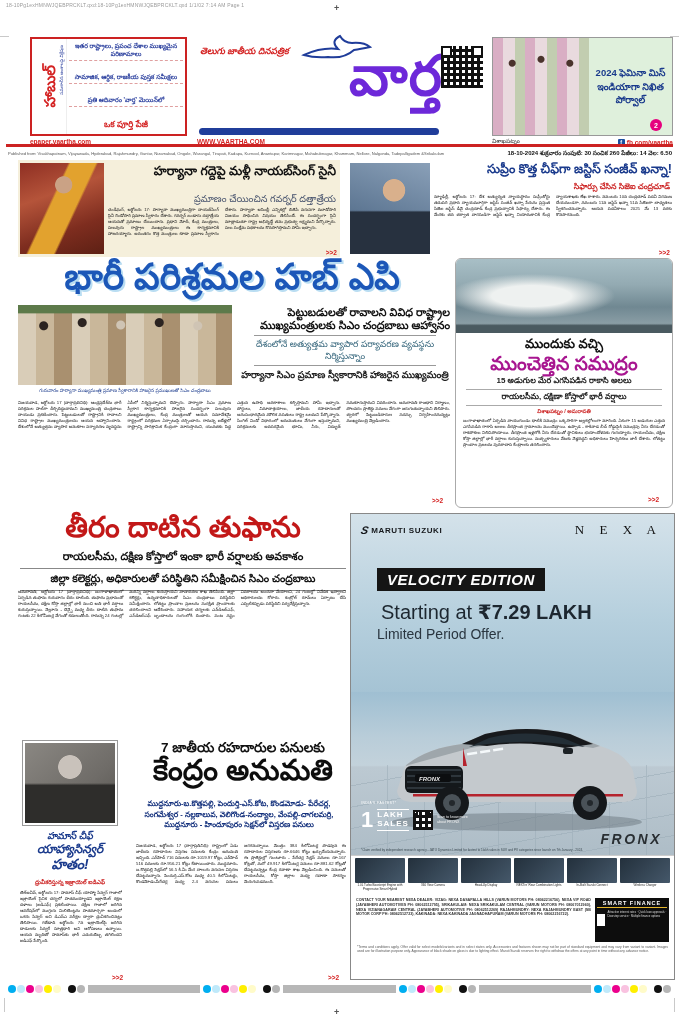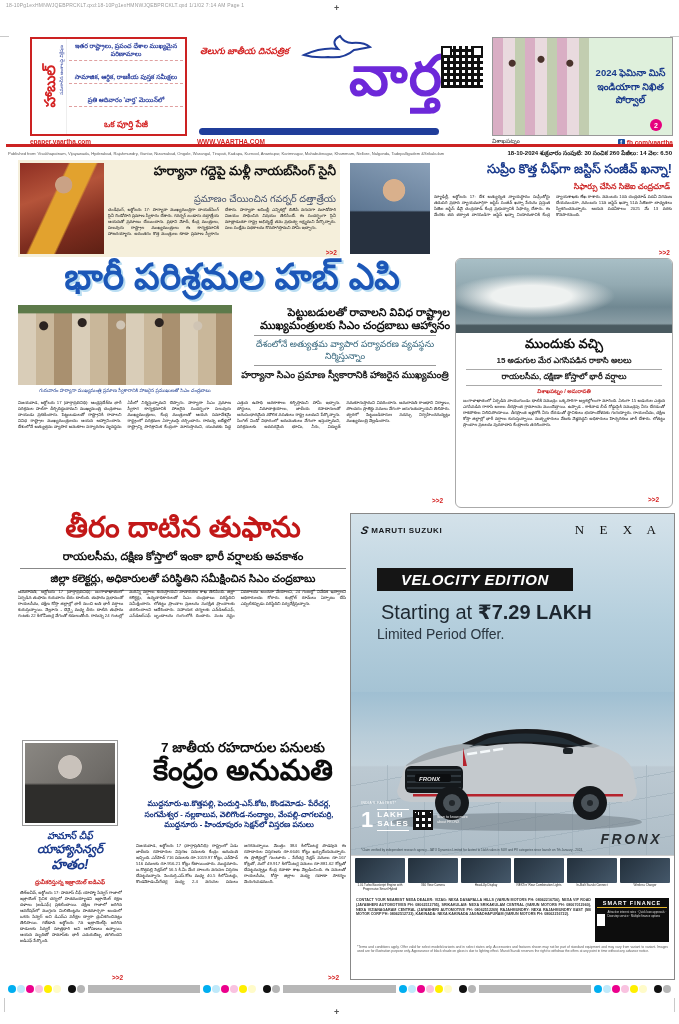--- a/index.html
+++ b/index.html
@@ -123,21 +123,21 @@
   .cy-body{left:18px;top:589px;width:328px;height:117px;overflow:hidden;}
 
   
   .ad{left:350px;top:513px;width:325px;height:467px;border:1px solid #888;box-sizing:border-box;background:#fff;overflow:hidden;}
   .ad-sky{height:178px;background:linear-gradient(180deg,#d4e2ea,#b5cfdd 60%,#a5c3d4);position:relative;}
   .ad-header{display:flex;justify-content:space-between;align-items:center;padding:8px 12px 0 10px;}
   .ms-wrap{display:flex;align-items:center;gap:3px;}
   .s-mark{font-size:11px;font-weight:900;font-style:italic;color:#15181c;transform:skewX(-12deg);}
   .ms-txt{font-size:8px;font-weight:800;color:#15181c;letter-spacing:.6px;}
   .nexa-txt{font-size:13px;color:#111;letter-spacing:6px;font-family:"Liberation Serif","DejaVu Serif",serif;}
-  .velocity{display:inline-block;margin:30px 0 0 26px;background:#151515;color:#fff;font-style:italic;font-weight:800;font-size:15px;padding:3px 24px;letter-spacing:.5px;}
+  .velocity{display:inline-block;margin:30px 0 0 26px;background:#151515;color:#fff;font-style:italic;font-weight:800;font-size:15px;padding:3px 10px;letter-spacing:.5px;}
   .offer1{margin:9px 0 0 30px;font-size:20px;color:#1d2730;}
   .offer1 b{font-weight:800;}
   .offer2{margin:2px 0 0 26px;font-size:14px;color:#2a3640;}
   .ad-car{height:163px;position:relative;background:
       linear-gradient(180deg,#9fbfd2 0%,#b9cdd9 28%,#c3d2db 45%,#bcc9d2 46%,#aebdc7 100%);overflow:hidden;}
   .ad-car:before{content:"";position:absolute;left:0;right:0;top:45%;bottom:0;
       background:repeating-linear-gradient(90deg,transparent 0 36px,#9cadb8 36px 37px),
                  repeating-linear-gradient(170deg,transparent 0 20px,#9cadb8 20px 21px);opacity:.55;}
   .car-svg{position:absolute;left:16px;top:4px;}
   .sales-badge{position:absolute;left:10px;bottom:24px;color:#fff;display:flex;align-items:center;gap:4px;}
@@ -282,20 +282,21 @@
     <div class="ls2">దేశంలోనే అత్యుత్తమ వ్యాపార పర్యావరణ వ్యవస్థను నిర్మిస్తున్నాం</div>
     <div class="ls-div"></div>
     <div class="ls3">హర్యానా సిఎం ప్రమాణ స్వీకారానికి హాజరైన ముఖ్యమంత్రి</div>
   </div>
   <div class="abs tiny j cols4 lead-body">విజయవాడ, అక్టోబరు 17 (వార్తాప్రతినిధి): ఆంధ్రప్రదేశ్‌ను భారీ పరిశ్రమల హబ్‌గా తీర్చిదిద్దుతామని ముఖ్యమంత్రి చంద్రబాబు నాయుడు ప్రకటించారు. పెట్టుబడులతో రాష్ట్రానికి రావాలని వివిధ రాష్ట్రాల ముఖ్యమంత్రులను ఆయన ఆహ్వానించారు. దేశంలోనే అత్యుత్తమ వ్యాపార అనుకూల పర్యావరణ వ్యవస్థను ఏపీలో నిర్మిస్తున్నామని చెప్పారు. హర్యానా సిఎం ప్రమాణ స్వీకార కార్యక్రమానికి హాజరైన సందర్భంగా పలువురు ముఖ్యమంత్రులు, కేంద్ర మంత్రులతో ఆయన సమావేశమై రాష్ట్రంలో పరిశ్రమల ఏర్పాటుపై చర్చించారు. రానున్న ఐదేళ్లలో రాష్ట్రాన్ని పారిశ్రామిక కేంద్రంగా మారుస్తామని, యువతకు పెద్ద ఎత్తున ఉపాధి అవకాశాలు కల్పిస్తామని హామీ ఇచ్చారు. పోర్టులు, విమానాశ్రయాలు, జాతీయ రహదారులతో అనుసంధానమైన మౌలిక వసతులు రాష్ట్ర బలమని పేర్కొన్నారు. సింగిల్ విండో విధానంలో అనుమతులు వేగంగా ఇస్తున్నామని, పరిశ్రమలకు అవసరమైన భూమి, నీరు, విద్యుత్ సమకూరుస్తామని వివరించారు. అమరావతి రాజధాని నిర్మాణం, పోలవరం ప్రాజెక్టు పనులు వేగంగా జరుగుతున్నాయని తెలిపారు. త్వరలో పెట్టుబడిదారుల సదస్సు నిర్వహించనున్నట్లు ముఖ్యమంత్రి వెల్లడించారు.</div>
   <div class="abs more" style="left:432px;top:497px;">&gt;&gt;2</div>
 
   <div class="abs sea-box">
     <div class="photo-sea"></div>
     <div class="sea-h1">ముందుకు వచ్చి</div>
+    <div class="sea-h2">ముంచెత్తిన సముద్రం</div>
     <div class="sea-sub">15 అడుగుల మేర ఎగసిపడిన రాకాసి అలలు</div>
     <div class="sea-sub">రాయలసీమ, దక్షిణా కోస్తాలో భారీ వర్షాలు</div>
     <div class="sea-by">విశాఖపట్నం / అమరావతి</div>
     <div class="tiny j sea-body">బంగాళాఖాతంలో ఏర్పడిన వాయుగుండం ధాటికి సముద్రం ఒక్కసారిగా అల్లకల్లోలంగా మారింది. ఏకంగా 15 అడుగుల ఎత్తున ఎగసిపడిన రాకాసి అలలు తీరప్రాంత గ్రామాలను ముంచెత్తాయి. ఉప్పాడ - కాకినాడ బీచ్ రోడ్డుపైకి సముద్రపు నీరు చేరడంతో రాకపోకలు నిలిచిపోయాయి. తీరప్రాంత ఇళ్లలోకి నీరు చేరడంతో స్థానికులు భయాందోళనకు గురయ్యారు. రాయలసీమ, దక్షిణ కోస్తా జిల్లాల్లో భారీ వర్షాలు కురుస్తున్నాయి. మత్స్యకారులు వేటకు వెళ్లవద్దని అధికారులు హెచ్చరికలు జారీ చేశారు. లోతట్టు ప్రాంతాల ప్రజలను పునరావాస కేంద్రాలకు తరలించారు.</div>
   </div>
   <div class="abs more" style="left:648px;top:496px;">&gt;&gt;2</div>
 
   <div class="abs cy-head">తీరం దాటిన తుఫాను</div>
   <div class="abs cy-subs">
     <div class="cy-s1">రాయలసీమ, దక్షిణ కోస్తాలో ఇంకా భారీ వర్షాలకు అవకాశం</div>

